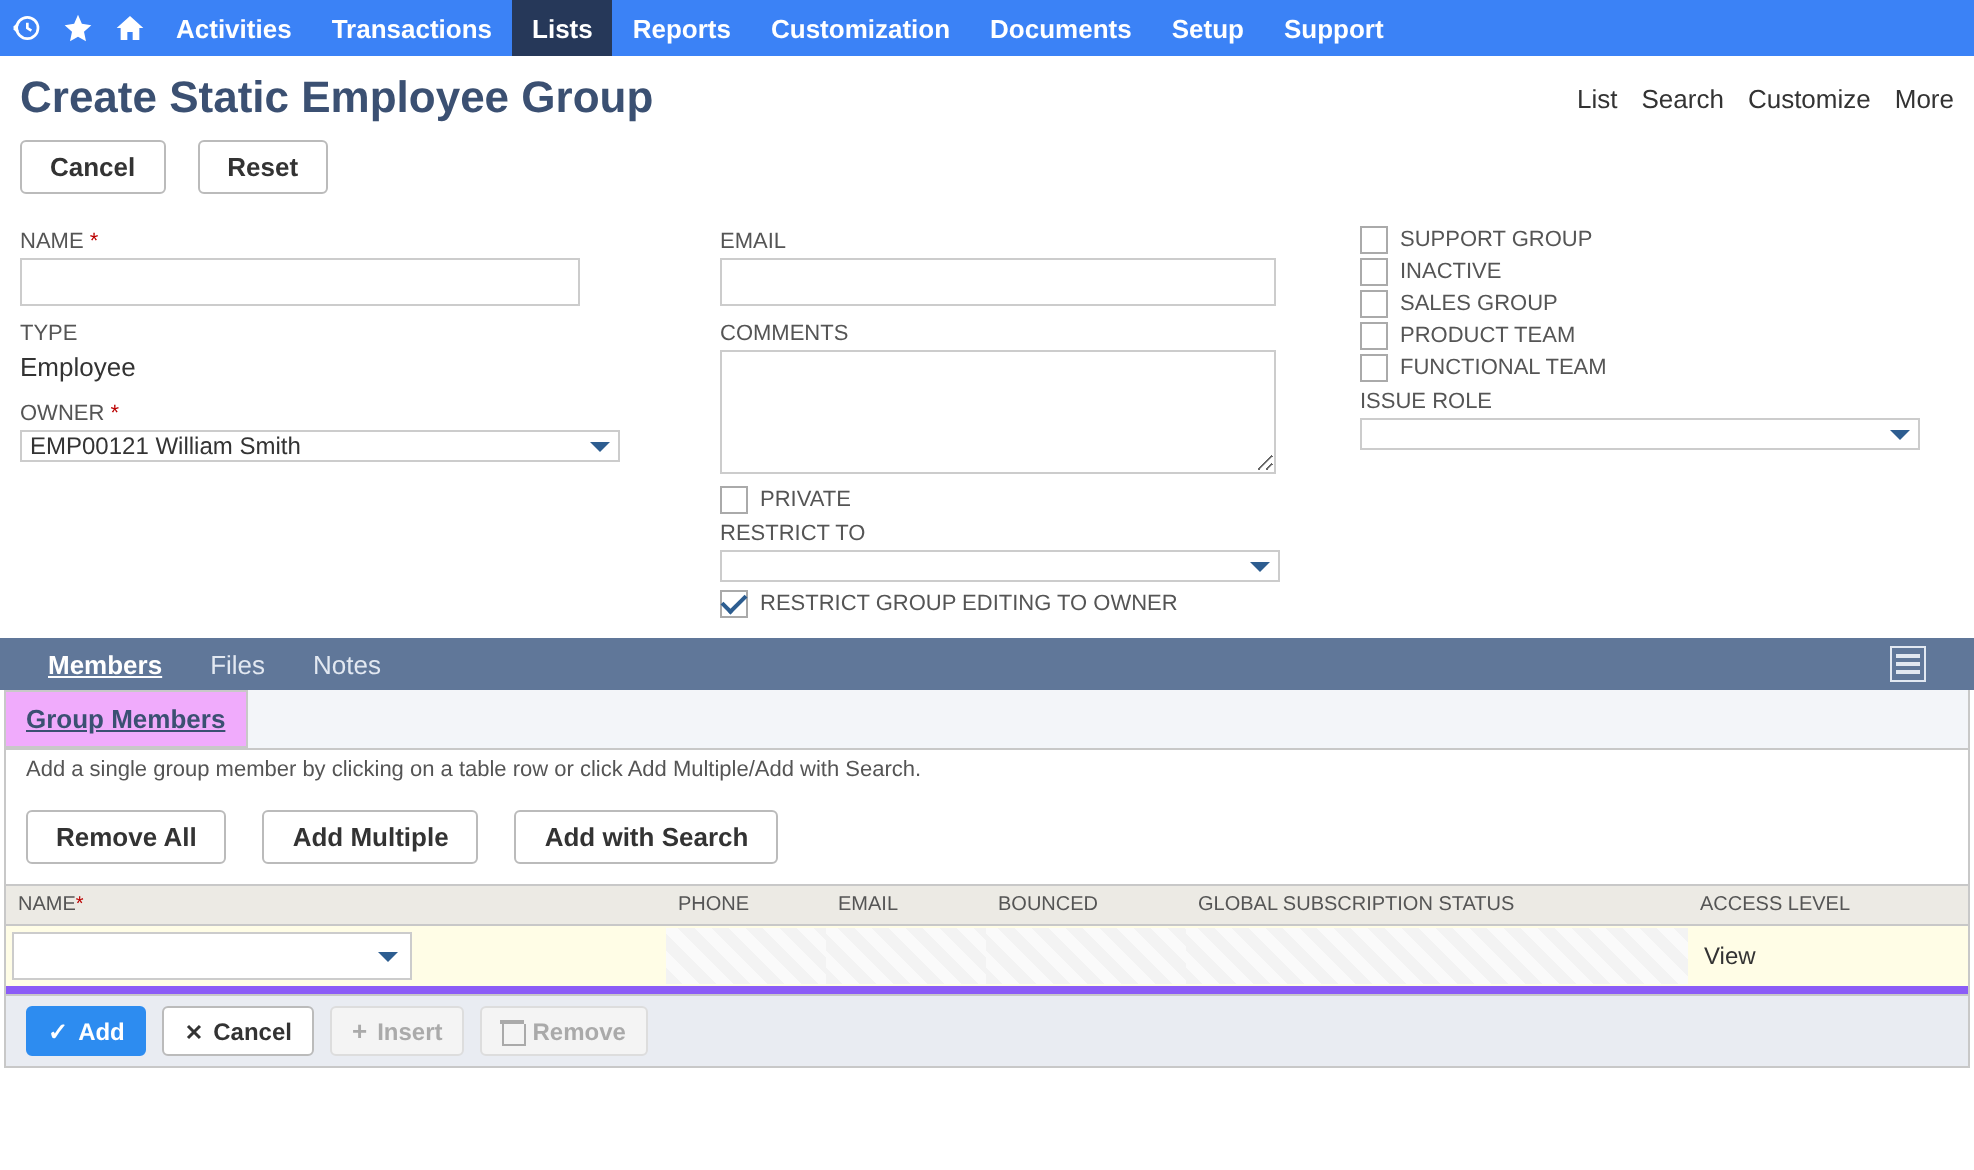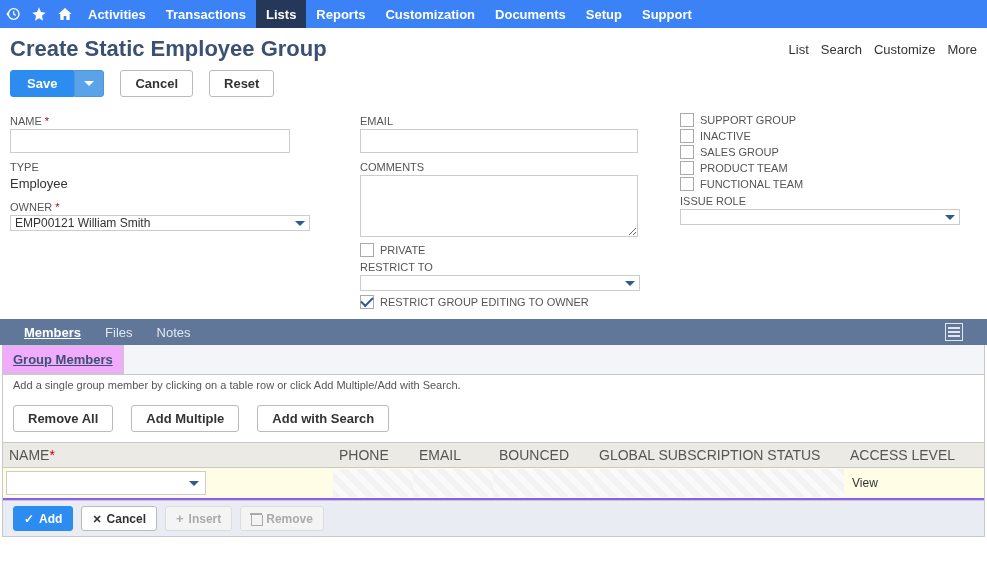--- a/index.html
+++ b/index.html
@@ -42,22 +42,22 @@
   .subtab { color:#e2e8f1; font-size:13px; cursor:pointer; }
   .subtab.active { color:#fff; font-weight:bold; text-decoration:underline; }
   .subtab-ic { width:18px; height:18px; border:1px solid #e2e8f1; display:flex; flex-direction:column; justify-content:space-around; padding:2px; cursor:pointer;}
   .subtab-ic div{height:2px;background:#e2e8f1;}
   .panel { border-left:1px solid #c8c8c8; border-right:1px solid #c8c8c8; border-bottom:1px solid #c8c8c8; margin:0 10px 10px 10px;}
   .panel-head { background:#f0abfc; border-bottom:1px solid #c8c8c8; padding:6px 10px; font-size:13px; font-weight:bold; color:#3b5072; text-decoration:underline; display:inline-block; border-top:1px solid #c8c8c8; border-right:1px solid #c8c8c8;}
   .panel-head-wrap{background:#f3f5f9; border-bottom:1px solid #c8c8c8;}
   .panel-help { padding:4px 10px 8px 10px; font-size:11px; color:#555;}
   .panel-actions { padding:6px 10px 10px 10px; display:flex; gap:18px;}
   .tbl { width:100%; border-collapse:collapse; }
-  .tbl th { background:#eceae4; border-top:1px solid #c8c8c8; border-bottom:1px solid #c8c8c8; font-size:14px; color:#555; text-align:left; padding:4px 6px; font-weight:normal; text-transform:uppercase;margin-left:28px;}
-  .tbl td { border-bottom:2px solid #8b5cf6; padding:0;}
+  .tbl th { background:#eceae4; border-top:1px solid #c8c8c8; border-bottom:1px solid #c8c8c8; font-size:10px; color:#555; text-align:left; padding:4px 6px; font-weight:normal; text-transform:uppercase;margin-left:28px;}
+  .tbl td { border-bottom:4px solid #8b5cf6; padding:0;}
   .data-row{background:#fffde6;}
   .row-select { width:200px; height:24px; border:1px solid #ccc; background:#fff; display:flex; align-items:center; padding:0 6px; justify-content:space-between; margin:3px;}
   .diag { height:28px; background: repeating-linear-gradient(45deg, #f3f3f3, #f3f3f3 6px, #fafafa 6px, #fafafa 12px);}
   .lvl-cell{padding:4px 8px !important; font-size:12px;}
   .row-actions { background:#e9ecf2; padding:5px 10px; display:flex; gap:8px; border-top:1px solid #c8c8c8;}
   .rbtn { border:1px solid #bbb; background:#fff; padding:4px 10px; font-size:12px; border-radius:3px; cursor:pointer; font-weight:bold; color:#333; display:flex; align-items:center; gap:5px;}
   .rbtn.primary { background:#2d8cf0; color:#fff; border-color:#2d8cf0;}
   .rbtn.dis { color:#aaa; border-color:#ddd; background:#f4f4f4; cursor:default;}
   .x-ic::before{content:"✕"; font-size:11px;}
   .chk-ic::before{content:"✓"; font-size:12px; font-weight:bold;}
@@ -103,26 +103,20 @@
   <div class="page-title">Create Static Employee Group</div>
   <div class="head-links">
     <span class="head-link">List</span>
     <span class="head-link">Search</span>
     <span class="head-link">Customize</span>
     <span class="head-link">More</span>
   </div>
 </div>
 
 <div class="action-row">
-  <div class="btn-primary-wrap">
-    <button class="btn-primary">Save</button>
-    <div class="btn-caret">
-        <div class="caret-down"></div>
-      </div>
-  </div>
   <button class="btn">Cancel</button>
   <button class="btn">Reset</button>
 </div>
 
 <div class="form-cols">
   <div class="col col1">
     <div class="flabel"><span>NAME</span> <span class="req">*</span></div>
     <input class="tinput full" value="" style="">
     <div class="flabel">TYPE</div>
     <div class="type-val">Employee</div>

